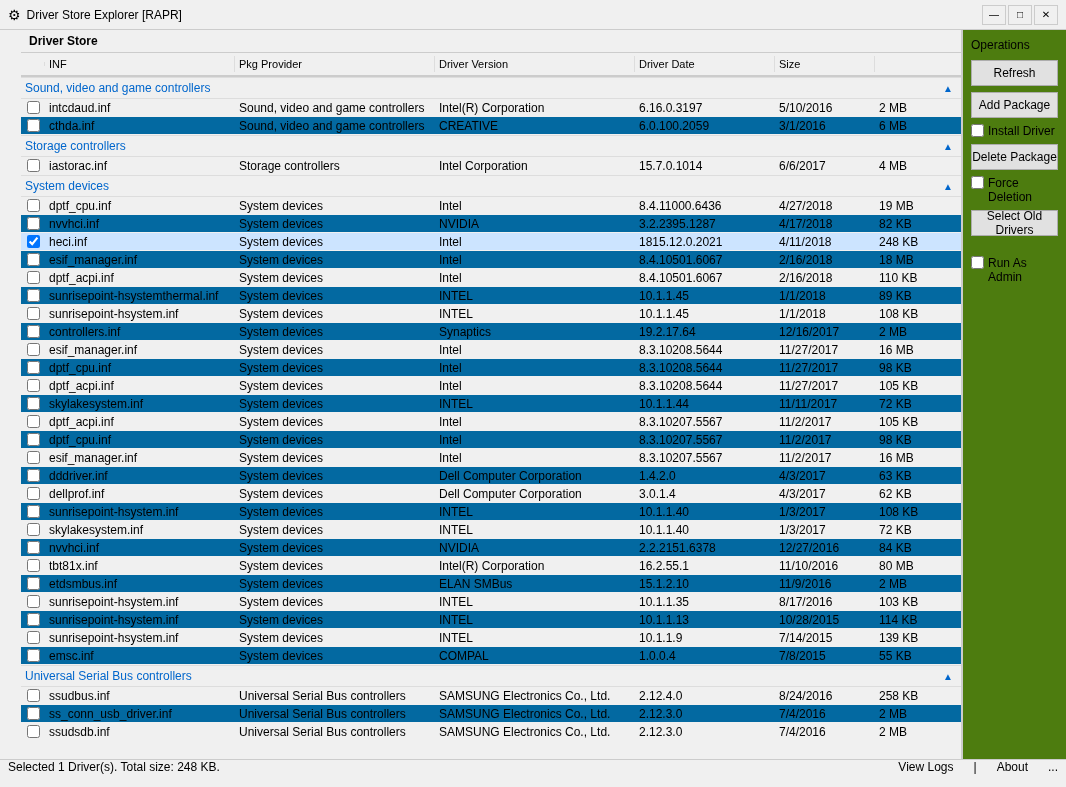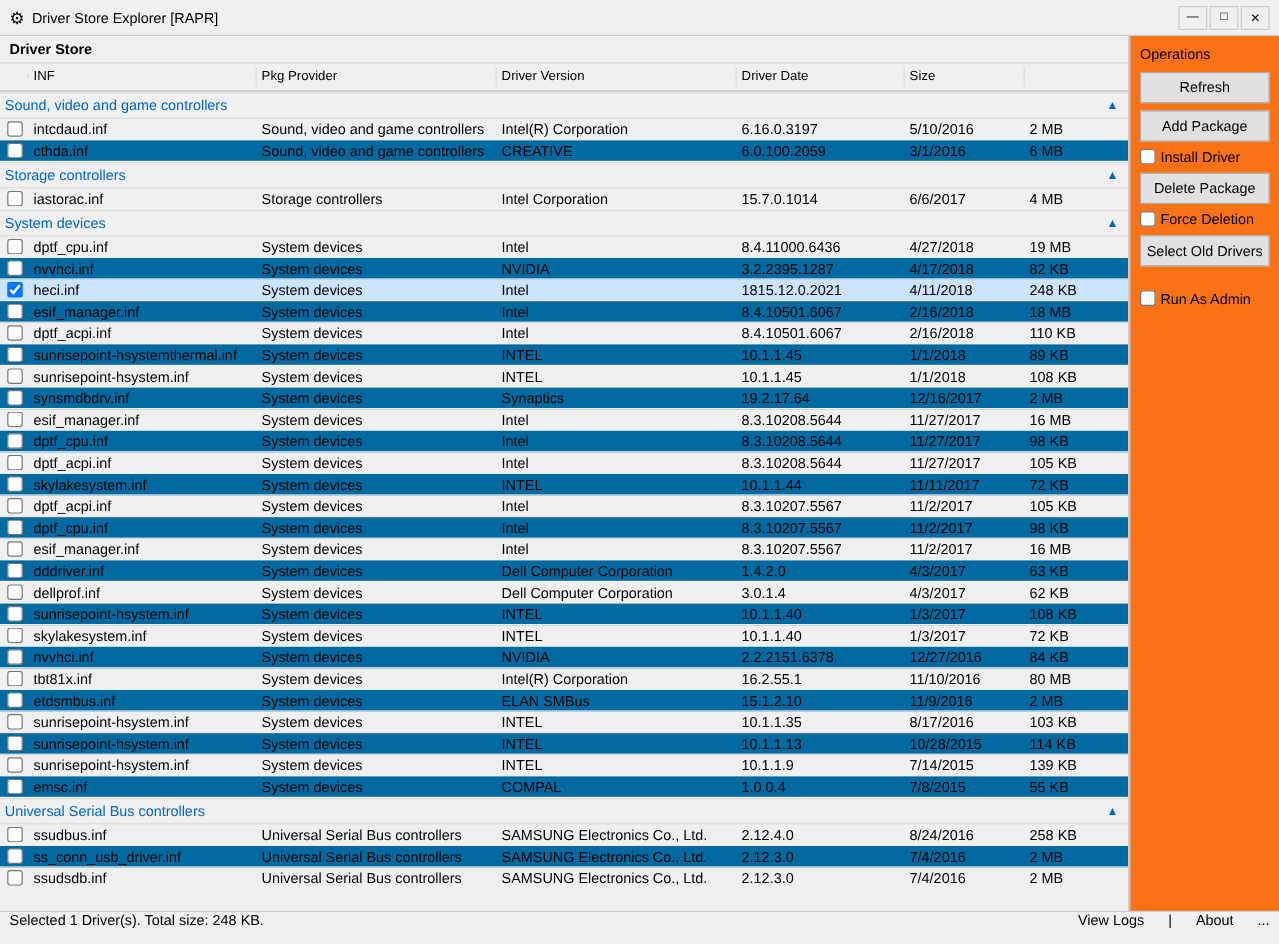--- a/index.html
+++ b/index.html
@@ -29,20 +29,21 @@
     .main-container {
       display: flex;
       height: calc(787px - 30px - 28px);
     }
 
     .left-panel {
       flex: 1;
       display: flex;
       flex-direction: column;
       border-right: 1px solid #ccc;
+      padding-left: 21px;
     }
 
     .driver-store-header {
       background: #f0f0f0;
       padding: 4px 8px;
       font-weight: bold;
       font-size: 12px;
       border-bottom: 1px solid #ccc;
     }
 
@@ -102,21 +103,21 @@
       font-size: 12px;
       white-space: nowrap;
       overflow: hidden;
       text-overflow: ellipsis;
     }
     .cell-checkbox { display: flex; align-items: center; justify-content: center; }
     input[type="checkbox"] { width: 13px; height: 13px; cursor: pointer; }
 
     .right-panel {
       width: 130px;
-      background: #f97316;
+      background: #4d7c0f;
       display: flex;
       flex-direction: column;
       padding: 8px;
       gap: 6px;
       border-left: 1px solid #ccc;
     }
     .operations-label {
       font-size: 12px;
       font-weight: normal;
       margin-bottom: 2px;
@@ -308,21 +309,21 @@
       <div class="cell">System devices</div>
       <div class="cell">INTEL</div>
       <div class="cell">10.1.1.45</div>
       <div class="cell">1/1/2018</div>
       <div class="cell">108 KB</div>
     </div>
         <div class="table-row alt">
       <div class="cell cell-checkbox">
         <input type="checkbox" style="">
       </div>
-      <div class="cell">synsmdbdrv.inf</div>
+      <div class="cell">controllers.inf</div>
       <div class="cell">System devices</div>
       <div class="cell">Synaptics</div>
       <div class="cell">19.2.17.64</div>
       <div class="cell">12/16/2017</div>
       <div class="cell">2 MB</div>
     </div>
         <div class="table-row">
       <div class="cell cell-checkbox">
         <input type="checkbox" style="">
       </div>

